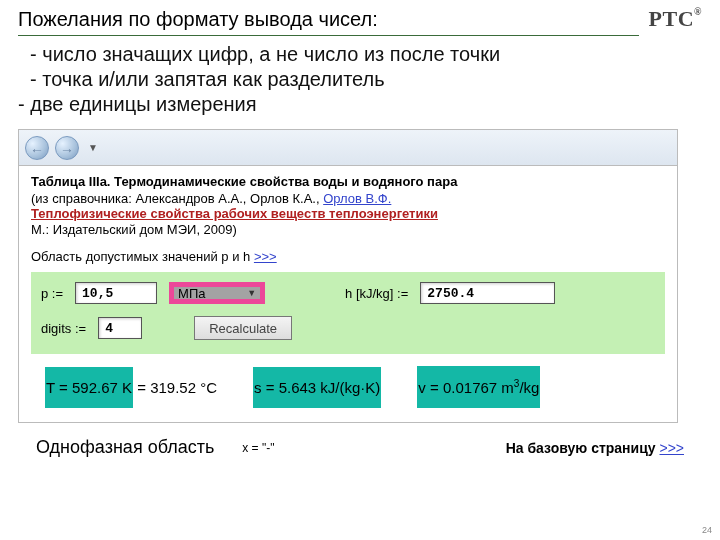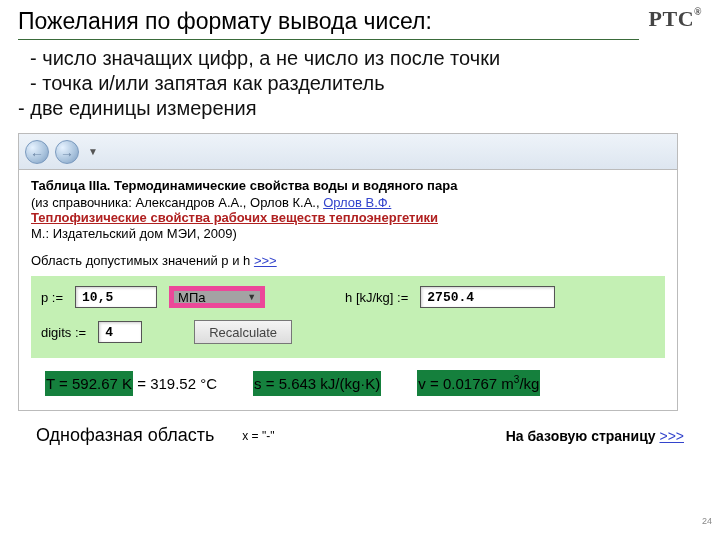--- a/index.html
+++ b/index.html
@@ -8,21 +8,21 @@
     font-family: Arial, Helvetica, sans-serif;
     background: #fff;
     overflow: hidden;
     position: relative;
   }
   .header {
     padding: 8px 18px 4px 18px;
     display: flex; justify-content: space-between; align-items: flex-start;
   }
   h1.title {
-    font-size: 23px; font-weight: 400; color: #000;
+    font-size: 20px; font-weight: 400; color: #000;
     padding-bottom: 4px;
   }
   .title-wrap { border-bottom: 1.5px solid #3a6b3a; flex: 1; margin-right: 10px;}
   .ptc-logo { font-family: Georgia, serif; font-size: 22px; font-weight: 600; color: #444; letter-spacing: 0.5px; position: relative; top: -2px;}
   .ptc-logo sup { font-size: 10px; vertical-align: top; }
   .bullets {
     padding: 2px 10px 8px 18px;
     font-size: 20px; color: #111;
     line-height: 1.25;
   }
@@ -101,30 +101,30 @@
     height: 24px; padding: 0 14px;
     background: linear-gradient(#f4f4f4, #ddd);
     border: 1px solid #777; color: #444;
     font-size: 13px; cursor: pointer;
     display: inline-flex; align-items: center;
   }
   .results {
     display: flex; gap: 36px; padding: 0 14px; align-items: baseline;
   }
   .results .item { font-size: 15px; font-family: Arial, sans-serif; white-space: nowrap;}
-  .hl { background: #15803d; padding: 4px 1px;}
+  .hl { background: #14b8a6; padding: 12px 1px;}
   .sup3 { font-size: 10px; vertical-align: super; }
   .footer-row {
     display: flex; align-items: center; padding: 14px 36px 0 36px;
     font-size: 18px; gap: 28px;
   }
   .small { font-size: 12px;}
   .footer-row .back { font-size: 14px; margin-left: auto;}
   .pgnum {
-    position: absolute; bottom: 14px; right: 8px;
+    position: absolute; bottom: 5px; right: 8px;
     font-size: 9px; color: #888;
   }
 </style>
 </head>
 <body>
 
 <div class="header">
   <div class="title-wrap">
     <h1 class="title">Пожелания по формату вывода чисел:</h1>
   </div>

